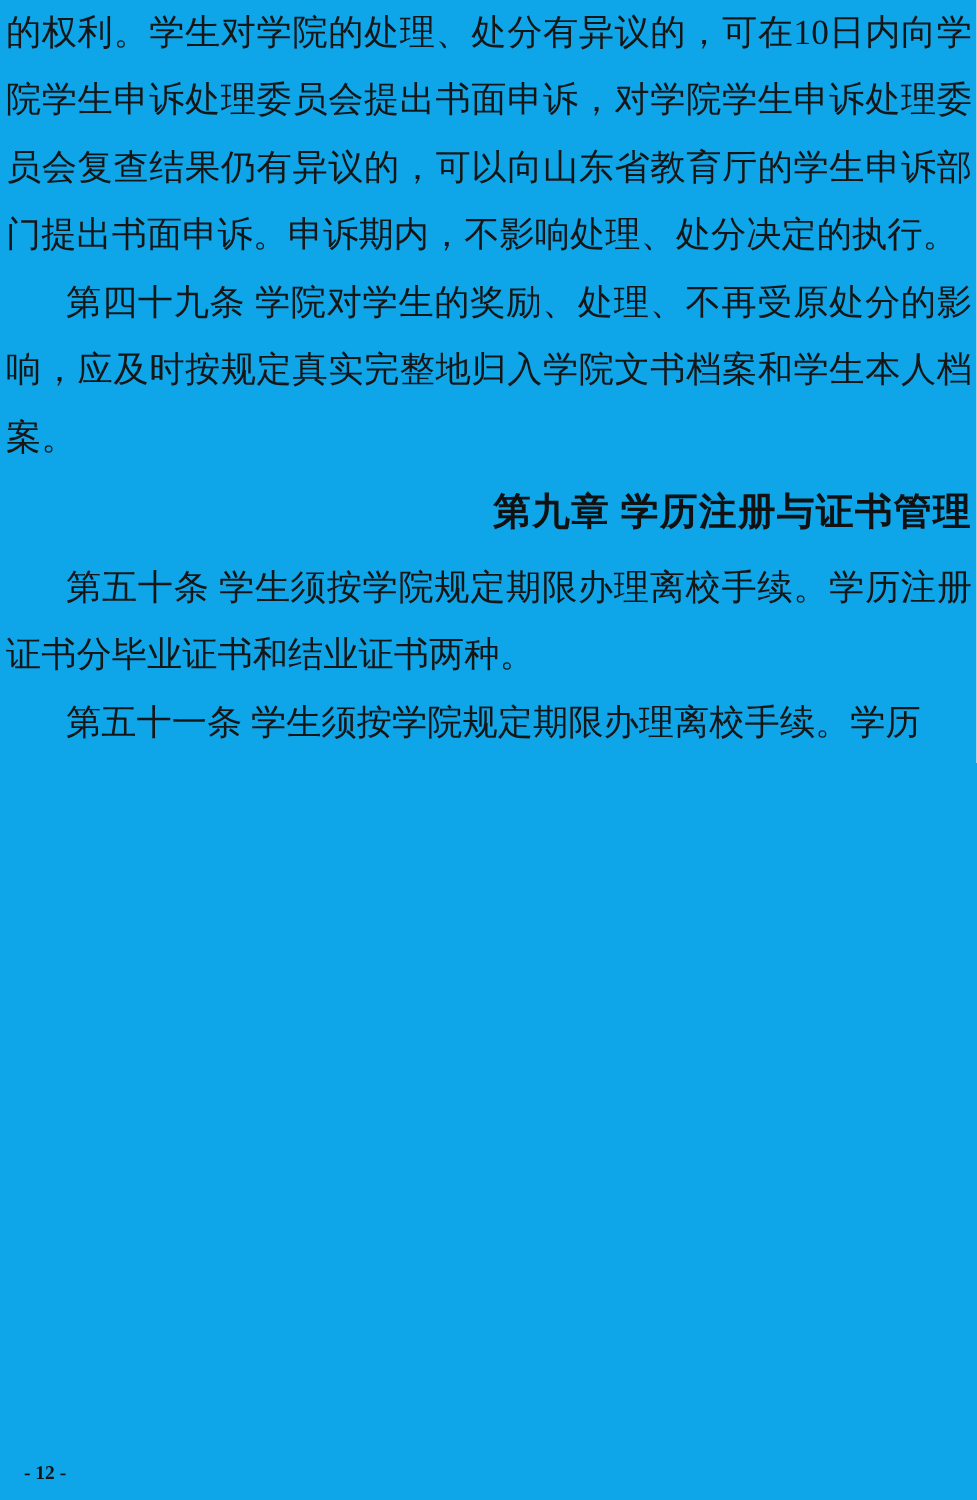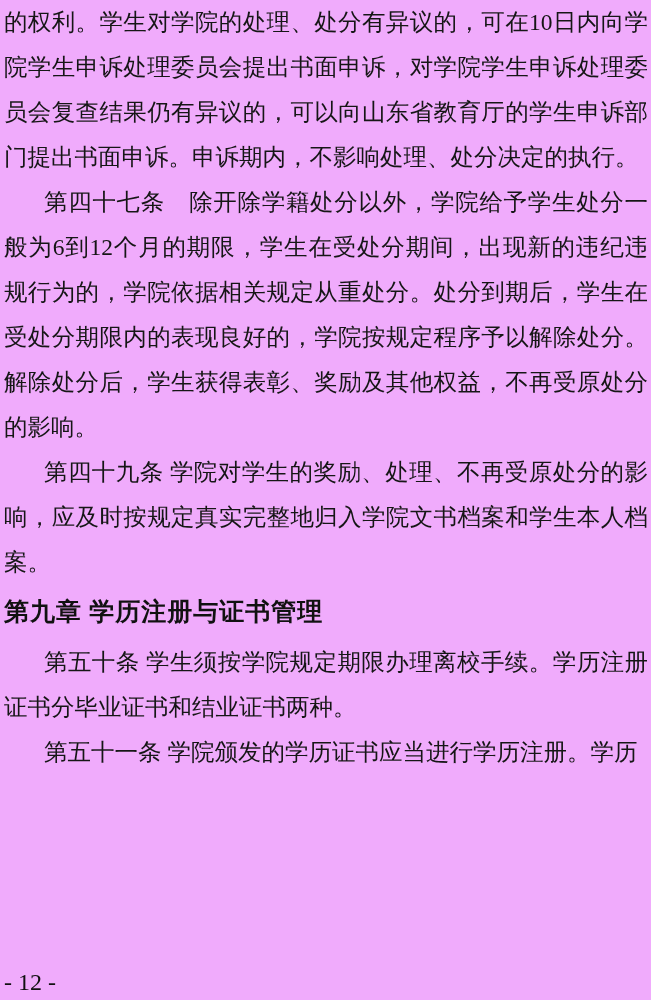--- a/index.html
+++ b/index.html
@@ -4,21 +4,21 @@
 <style>
   html, body {
     margin: 0;
     padding: 0;
     background: #ffffff;
   }
   .page {
     position: relative;
     width: 651px;
     height: 1000px;
-    background: #f0abfc;
+    background: #0ea5e9;
     color: #161616;
     font-family: "Liberation Serif", serif;
     overflow: hidden;
   }
   .content {
     padding: 0 3px 0 4px;
   }
   .body-text {
     margin: 0;
     font-size: 23.5px;
@@ -28,48 +28,48 @@
     color: #161616;
   }
   .indent {
     text-indent: 40px;
   }
   .chapter-heading {
     margin: 4px 0 6px 0;
     font-size: 25px;
     line-height: 45px;
     font-weight: bold;
-    text-align: left;
+    text-align: right;
     letter-spacing: 1px;
     color: #111111;
   }
   .page-footer {
     position: absolute;
-    left: 4px;
+    left: 16px;
     top: 970px;
-    font-size: 24px;
+    font-size: 13px;
     line-height: 24px;
     color: #111111;
+    font-weight: bold;
   }
 </style>
 </head>
 <body>
 
 <div class="page">
   <div class="content">
 
     <p class="body-text">的权利。学生对学院的处理、处分有异议的，可在10日内向学院学生申诉处理委员会提出书面申诉，对学院学生申诉处理委员会复查结果仍有异议的，可以向山东省教育厅的学生申诉部门提出书面申诉。申诉期内，不影响处理、处分决定的执行。</p>
 
-    <p class="body-text indent">第四十七条　除开除学籍处分以外，学院给予学生处分一般为6到12个月的期限，学生在受处分期间，出现新的违纪违规行为的，学院依据相关规定从重处分。处分到期后，学生在受处分期限内的表现良好的，学院按规定程序予以解除处分。解除处分后，学生获得表彰、奖励及其他权益，不再受原处分的影响。</p>
 
 
     <p class="body-text indent">第四十九条 学院对学生的奖励、处理、不再受原处分的影响，应及时按规定真实完整地归入学院文书档案和学生本人档案。</p>
 
     <h2 class="chapter-heading">第九章 学历注册与证书管理</h2>
 
     <p class="body-text indent">第五十条 学生须按学院规定期限办理离校手续。学历注册证书分毕业证书和结业证书两种。</p>
 
-    <p class="body-text indent">第五十一条 学院颁发的学历证书应当进行学历注册。学历</p>
+    <p class="body-text indent">第五十一条 学生须按学院规定期限办理离校手续。学历</p>
 
   </div>
 
   <div class="page-footer">- 12 -</div>
 </div>
 
 </body></html>

